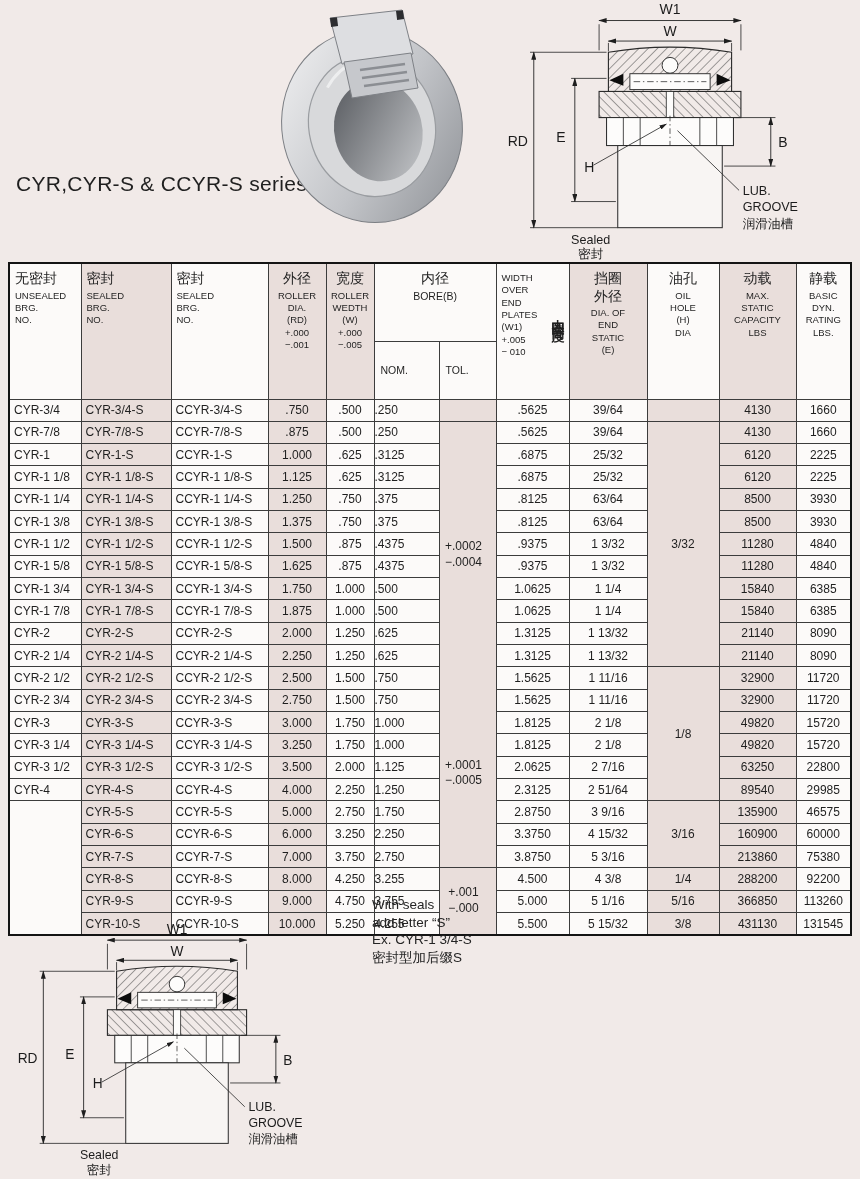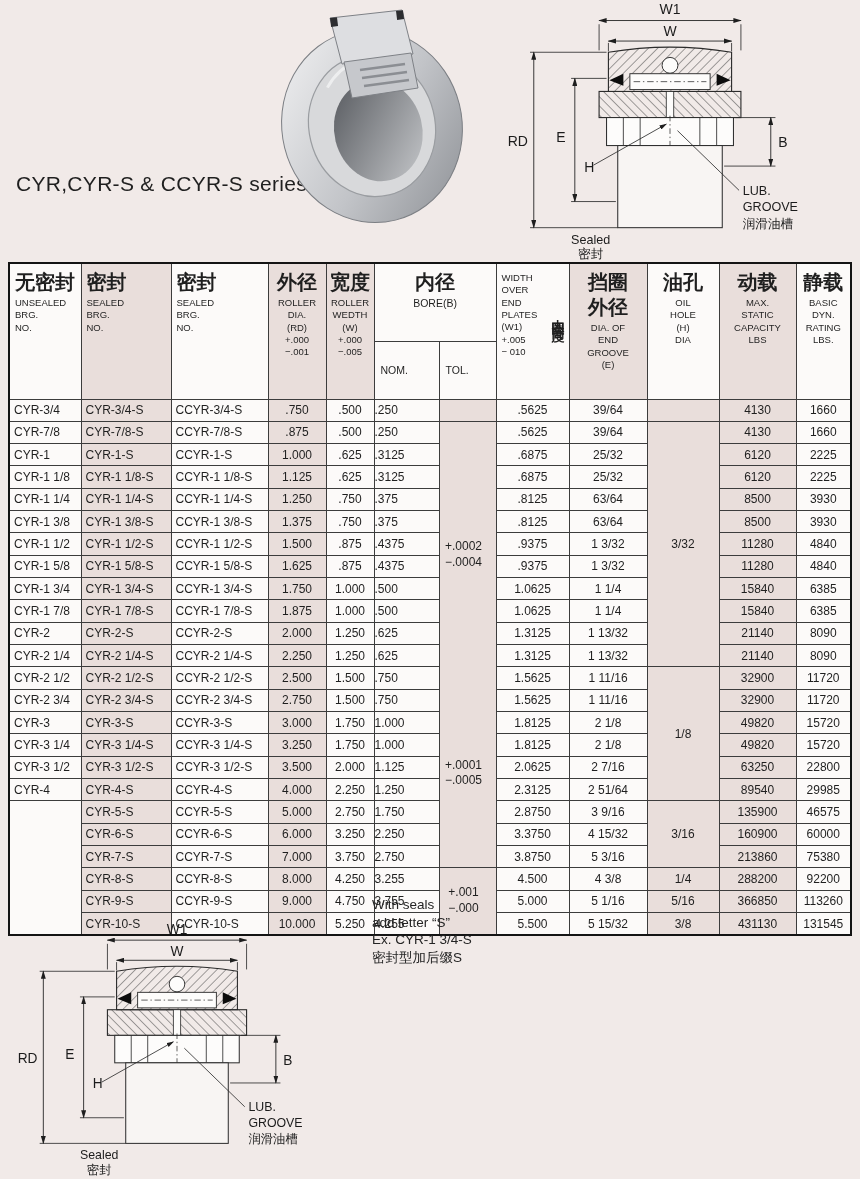--- a/index.html
+++ b/index.html
@@ -16,21 +16,21 @@
   #bearing-photo{position:absolute;left:272px;top:6px;width:202px;height:230px;}
   #xsection-top{position:absolute;left:502px;top:0px;}
   #xsection-bottom{position:absolute;left:12px;top:920px;}
 
   
   #spec-table{position:absolute;left:8px;top:262px;border-collapse:collapse;table-layout:fixed;
               width:842px;border:2px solid #141414;}
   #spec-table th,#spec-table td{border:1px solid #3c3c3c;background:#fcfaf9;overflow:hidden;}
   #spec-table th{font-weight:normal;vertical-align:top;padding:6px 2px 0 2px;text-align:center;}
   #spec-table .hleft{text-align:left;padding-left:5px;}
-  .zh{display:block;font-size:20px;font-weight:bold;line-height:1.25;white-space:pre-line;}
+  .zh{display:block;font-size:14px;font-weight:normal;line-height:1.25;white-space:pre-line;}
   .en{display:block;font-size:9.5px;line-height:1.3;margin-top:2px;white-space:pre-line;}
   .subhead{font-size:10.5px;text-align:left !important;vertical-align:middle !important;padding:0 0 0 6px !important;margin-top:47px;}
   .w1flex{display:flex;justify-content:space-between;padding-left:3px;}
   .vtext{writing-mode:vertical-rl;font-size:13px;font-weight:bold;letter-spacing:3px;margin-left:1px;margin-top:2px;}
   #spec-table tbody td{height:21.33px;font-size:12px;text-align:center;padding:0 2px;white-space:nowrap;}
   #spec-table tbody td.left{text-align:left;padding-left:4px;}
   #spec-table tbody td.numl{text-align:left;padding-left:0;margin-top:40px;}
   #spec-table .shade{background:#e9dedb;}
   .tolcell{position:relative;}
   .tolblock{position:absolute;left:0;right:8px;transform:translateY(-50%);
@@ -202,21 +202,21 @@
 +.005
 − 010</span>
             <span class="vtext">内圈高度</span>
           </div>
         </th>
         <th rowspan="2" class="shade">
           <span class="zh">挡圈
 外径</span>
           <span class="en">DIA. OF
 END
-GROOVE
+STATIC
 (E)</span>
         </th>
         <th rowspan="2">
           <span class="zh">油孔</span>
           <span class="en">OIL
 HOLE
 (H)
 DIA</span>
         </th>
         <th rowspan="2" class="shade">

